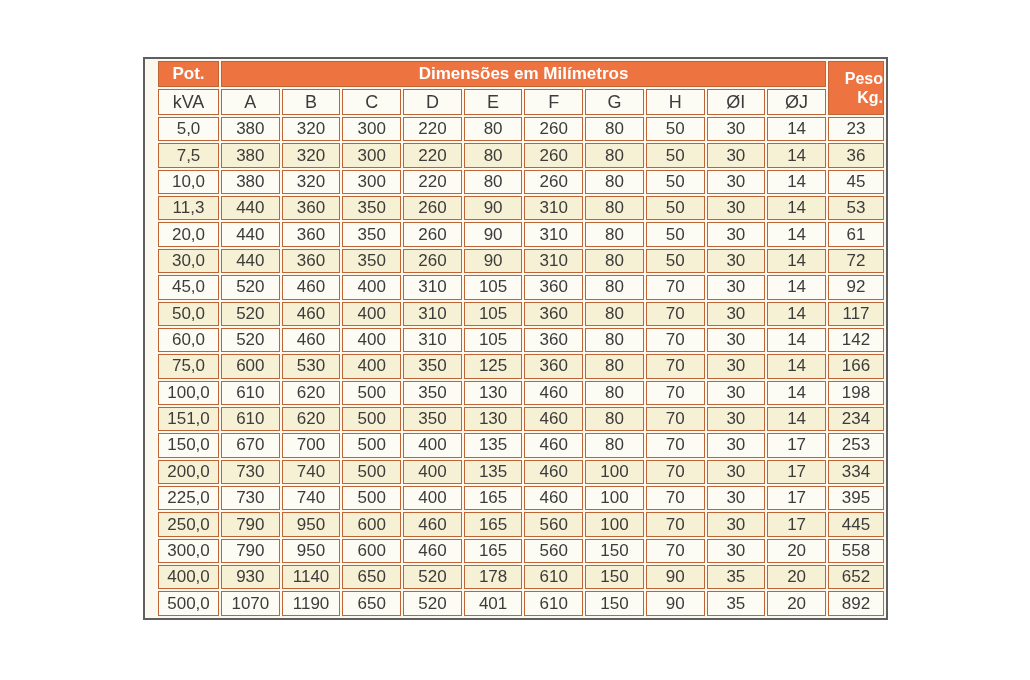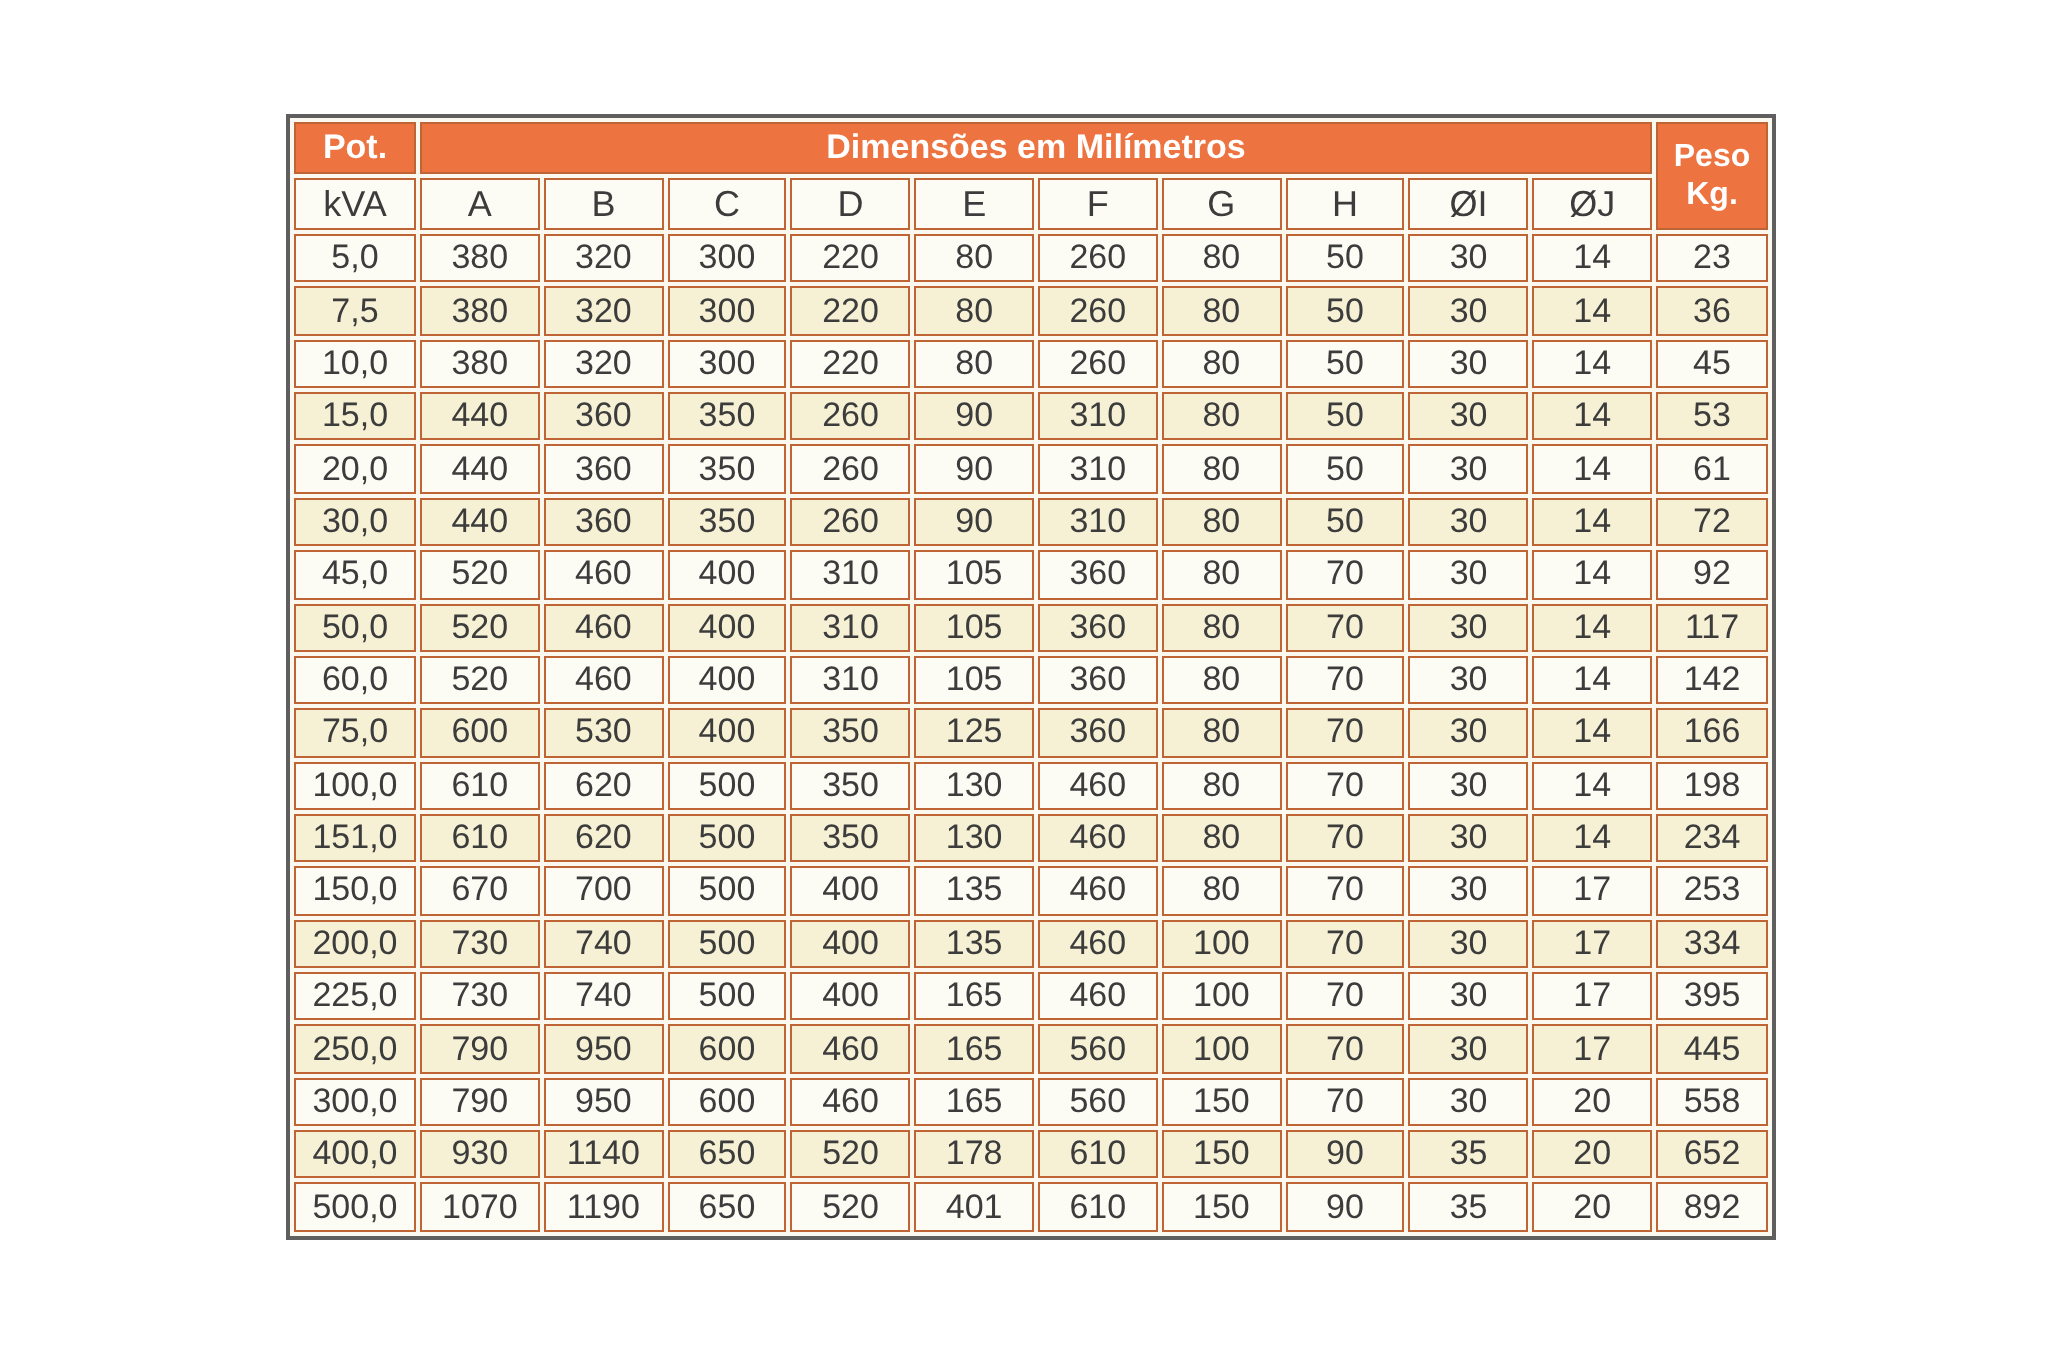--- a/index.html
+++ b/index.html
@@ -19,39 +19,40 @@
   }
   .page{position:relative;width:1030px;height:680px;background:#ffffff;}
   table.spec{
     position:absolute;left:143px;top:57px;
     width:745px;height:563px;
     border-collapse:separate;
     border-spacing:2px;
     background:#fbf9ef;
     border:2px solid var(--outer);
     table-layout:fixed;
+    padding-left:11px;
   }
   th,td{
     border:1px solid var(--grid);
     text-align:center;
     vertical-align:middle;
     padding:0;
     color:var(--text);
     font-size:17px;
     overflow:hidden;
     white-space:nowrap;
   }
   thead tr{height:26px;}
   th.orange{
     background:var(--orange);
     color:#ffffff;
     font-weight:bold;
     font-size:17px;
   }
-  th.peso-head{line-height:19px;font-size:16px;}
+  th.peso-head{line-height:19px;font-size:16px;text-align:right;}
   th.sub{
     background:var(--row-white);
     font-weight:normal;
     font-size:18px;
     color:var(--text);
   }
   tbody tr.white td{background:var(--row-white);}
   tbody tr.cream td{background:var(--cream);}
 </style>
 </head>
@@ -133,21 +134,21 @@
           <td>220</td>
           <td>80</td>
           <td>260</td>
           <td>80</td>
           <td>50</td>
           <td>30</td>
           <td>14</td>
           <td>45</td>
         </tr>
         <tr class="cream">
-          <td>15,0</td>
+          <td>11,3</td>
           <td>440</td>
           <td>360</td>
           <td>350</td>
           <td>260</td>
           <td>90</td>
           <td>310</td>
           <td>80</td>
           <td>50</td>
           <td>30</td>
           <td>14</td>

